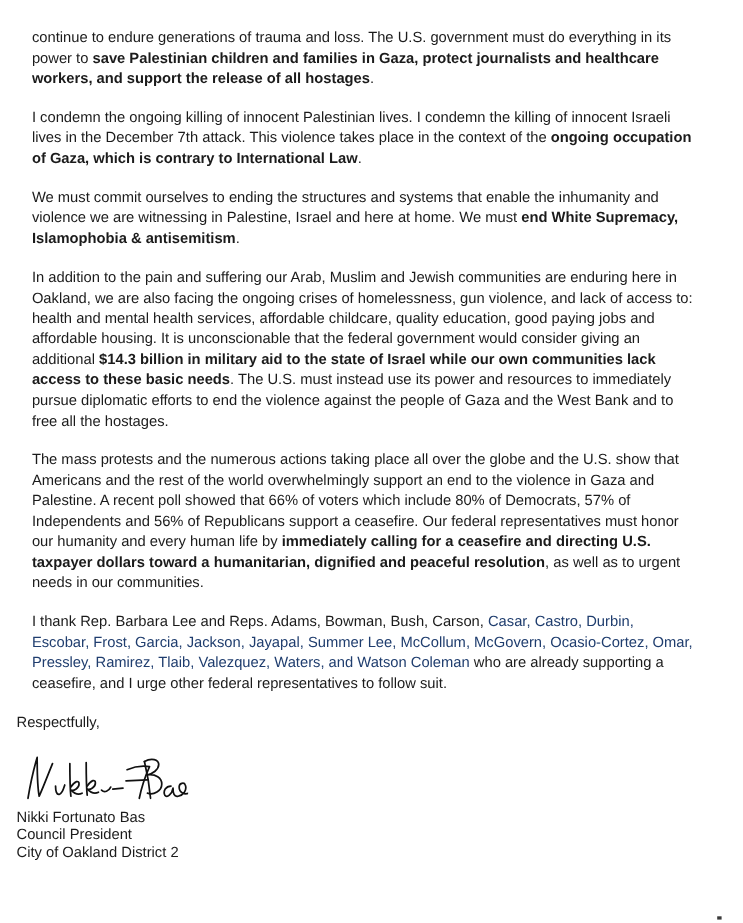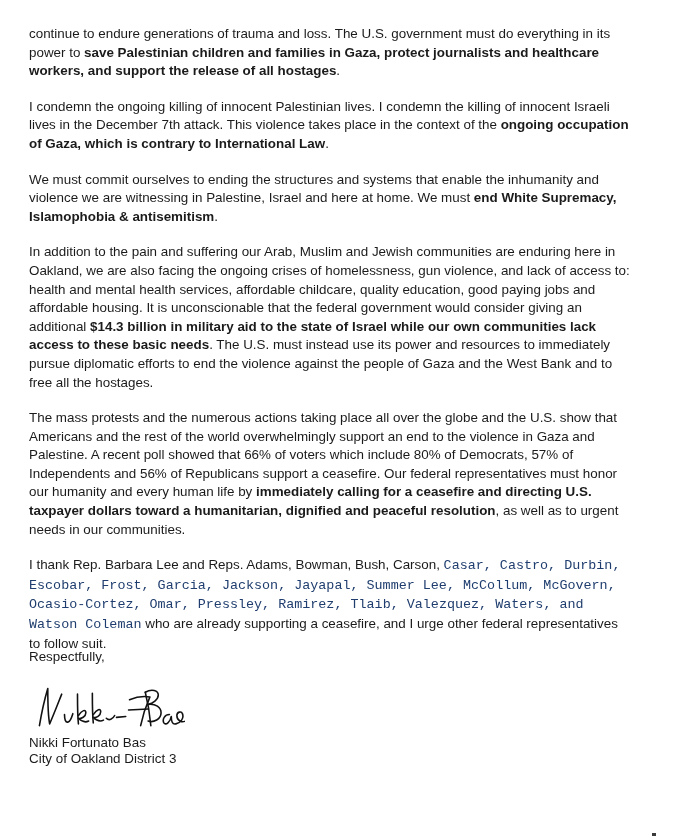--- a/index.html
+++ b/index.html
@@ -23,24 +23,24 @@
     left:29px;
     top:25px;
     width:602px;
   }
   .para{
     margin:0 0 17px 0;
     line-height:18.6px;
     text-align:left;
   }
   .bold{font-weight:700;}
-  .link{color:var(--link);text-decoration:none;cursor:pointer;font-family:Liberation Mono, monospace;}
+  .link{color:var(--link);text-decoration:none;cursor:pointer;}
   .closing-block{
     position:absolute;
-    left:29px;
+    left:15px;
     top:648px;
     width:400px;
   }
   .closing-line{margin:0;line-height:18.6px;}
   .signature{
     margin:16px 0 0 6px;
     width:150px;
     height:52px;
   }
   .signature svg{display:block;width:150px;height:52px;}
@@ -88,18 +88,19 @@
         <path d="M101,18 C108,15 117,14 123,15 C119,24 115,36 113,46"></path>
         <path d="M100,29 L121,28"></path>
         <path d="M118,10 C121,22 123,35 124,46"></path>
         <path d="M118,10 C125,6 132,8 132,13 C132,18 126,22 121,23 C129,22 135,26 135,32 C135,39 127,43 121,41"></path>
         <path d="M144,34 C139,34 136,39 138,43 C140,46 145,42 146,36 C146,41 147,45 151,44 C156,43 160,38 158,33 C157,30 152,31 152,35 C152,40 157,44 163,40"></path>
       </svg>
     </div>
 
     <div class="signer">
       <div>Nikki Fortunato Bas</div>
-      <div>City of Oakland District 3</div>
+      <div>Council President</div>
+      <div>City of Oakland District 2</div>
     </div>
   </div>
 
   <div class="speck"></div>
 </div>
 
 </body></html>

